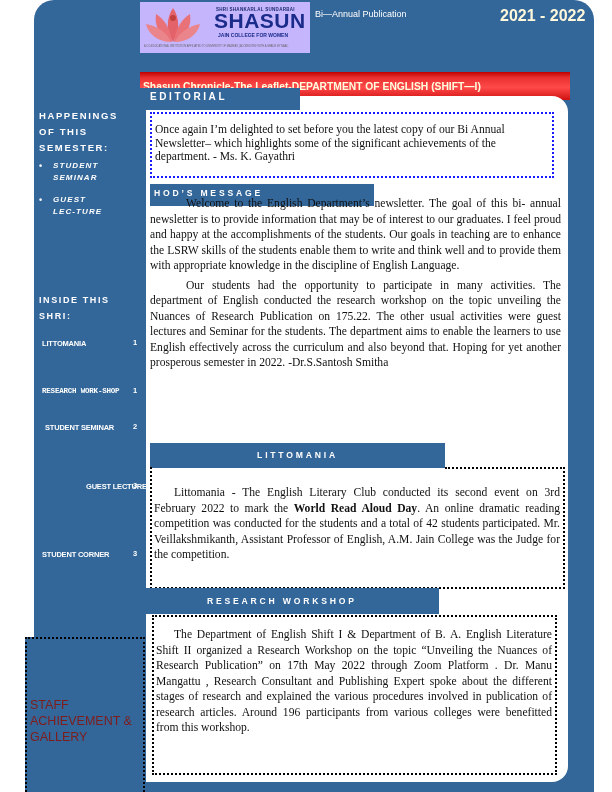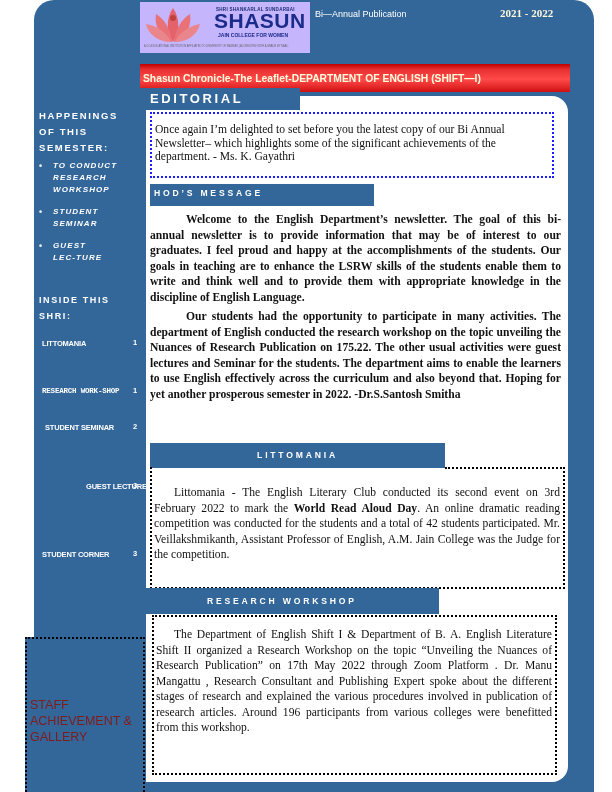--- a/index.html
+++ b/index.html
@@ -15,30 +15,30 @@
     position: absolute; left: 140px; top: 2px; width: 170px; height: 51px;
     background: #c4b5fd; overflow: hidden;
   }
   .logo-lotus { position: absolute; left: 4px; top: 2px; width: 58px; height: 40px; }
   .logo-small { position: absolute; left: 76px; top: 5px; font-size: 4.5px; color: #1a2a70; font-weight: bold; letter-spacing: 0.3px; }
   .logo-main { position: absolute; left: 74px; top: 8px; font-size: 21px; font-weight: bold; color: #1b2b8a; letter-spacing: 0.5px; line-height: 22px; }
   .logo-sub { position: absolute; left: 78px; top: 30px; font-size: 5px; font-weight: bold; color: #1b2b8a; }
   .logo-tag { position: absolute; left: 4px; top: 43px; width: 162px; font-size: 2.6px; color: #666; line-height: 3px; }
 
   .pub-label { position: absolute; left: 315px; top: 9px; font-size: 9px; color: #ffffff; }
-  .pub-year { position: absolute; left: 500px; top: 7px; font-size: 11px; font-weight: bold; color: #fff8dc; font-family: Liberation Serif, serif; }
+  .pub-year { position: absolute; left: 500px; top: 7px; font-size: 16px; font-weight: bold; color: #fff8dc; }
 
   .title-bar {
-    position: absolute; left: 140px; top: 64px; width: 430px; height: 28px;
+    position: absolute; left: 140px; top: 72px; width: 430px; height: 28px;
     background: linear-gradient(#c00000 0%, #e83030 20%, #ff4a4a 55%, #d01010 100%);
     color: #ffffe0; font-size: 10.3px; font-weight: bold; padding: 9px 0 0 3px; white-space: nowrap;
   }
 
   .section-label {
-    position: absolute; color: #ffffff; font-weight: bold; font-size: 13px; letter-spacing: 2.6px;
+    position: absolute; color: #ffffff; font-weight: bold; font-size: 10px; letter-spacing: 2.6px;
   }
 
   
   .sidebar-heading {
     position: absolute; left: 39px; color: #ffffff; font-weight: bold; font-size: 9.5px;
     letter-spacing: 1.6px; line-height: 16px;
   }
   .happenings { position: absolute; left: 39px; top: 160px; width: 100px; list-style: none; }
   .happenings li {
     position: relative; padding-left: 14px; color: #ffffff; font-weight: bold; font-style: italic;
@@ -114,21 +114,20 @@
 
 <div class="title-bar">Shasun Chronicle-The Leaflet-DEPARTMENT OF ENGLISH (SHIFT—I)</div>
 
 <div class="sidebar-heading" style="top:108px;">
   <div>HAPPENINGS</div>
   <div>OF  THIS</div>
   <div>SEMESTER:</div>
 </div>
 
 <ul class="happenings">
-  <li> TO CONDUCT RESEARCH WORKSHOP</li>
   <li style="width:70px;">STUDENT SEMINAR</li>
   <li style="width:70px;">GUEST LEC-TURE</li>
 </ul>
 
 <div class="sidebar-heading" style="top:292px; font-size:9px;">
   <div>INSIDE THIS</div>
   <div>SHRI:</div>
 </div>
 
 <div class="toc-item" style="top:338px;">LITTOMANIA</div>
@@ -155,21 +154,21 @@
 <div class="section-label" style="left:150px; top:91px;">EDITORIAL</div>
 
 <div class="editorial-box">
   <span>Once again I’m delighted to set before you the latest copy of our Bi Annual Newsletter– which highlights some of the significant achievements of the department. - Ms. K. Gayathri</span>
 </div>
 
 <div class="band" style="left:150px; top:184px; width:224px; height:22px; padding:4px 12px 0 4px;">
   <span>HOD’S MESSAGE</span>
 </div>
 
-<div class="body-text" style="left:150px; top:212px; width:411px;font-weight:bold;">
+<div class="body-text" style="left:150px; top:196px; width:411px;">
   <p>Welcome to the English Department’s newsletter. The goal of  this bi- annual newsletter is to provide information that may be of interest to our graduates. I feel proud and happy at the accomplishments of the students.  Our goals in teaching are to enhance the LSRW skills of the students enable them to write and think well and to provide them with appropriate knowledge in the discipline of English Language.</p>
   <p style="margin-top:4px;">Our students had the opportunity to participate in many activities. The department of English conducted the research workshop on the topic unveiling the Nuances of Research Publication  on 175.22. The other usual activities were guest lectures and Seminar for the students. The department aims to enable the learners to use English effectively across the curriculum and also beyond that.  Hoping for yet another prosperous semester in 2022.   -Dr.S.Santosh Smitha</p>
 </div>
 
 <div class="band" style="left:150px; top:443px; width:295px; height:25px; padding:7px 0 0 0; text-align:center;">
   <span>LITTOMANIA</span>
 </div>
 
 <div class="dotted-box" style="left:150px; top:467px; width:415px; height:122px; border-top:none;"></div>
 <div style="position:absolute; left:445px; top:467px; width:120px; border-top:2px dotted #000;"></div>

